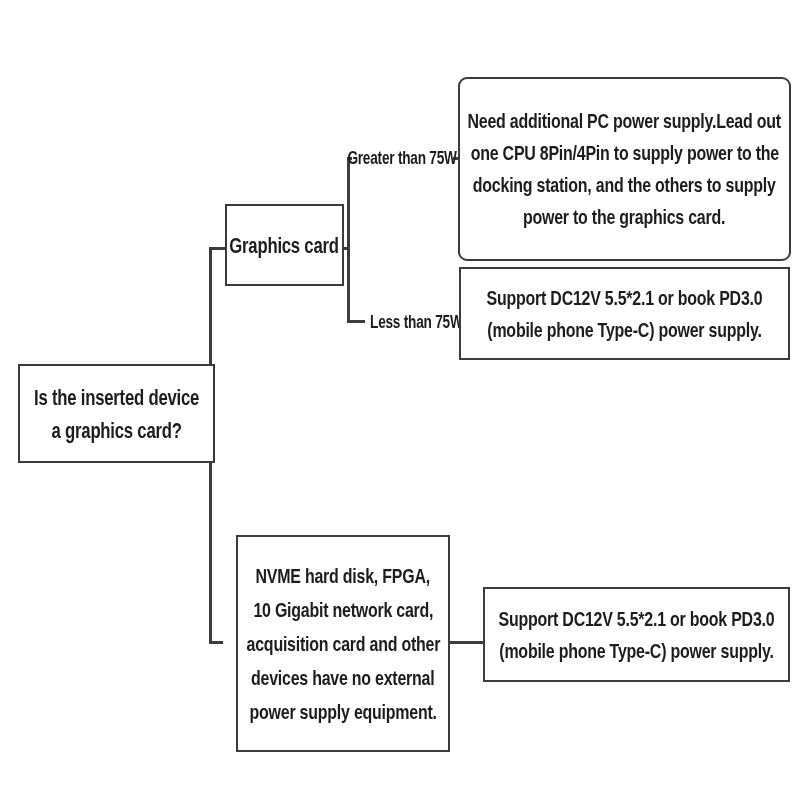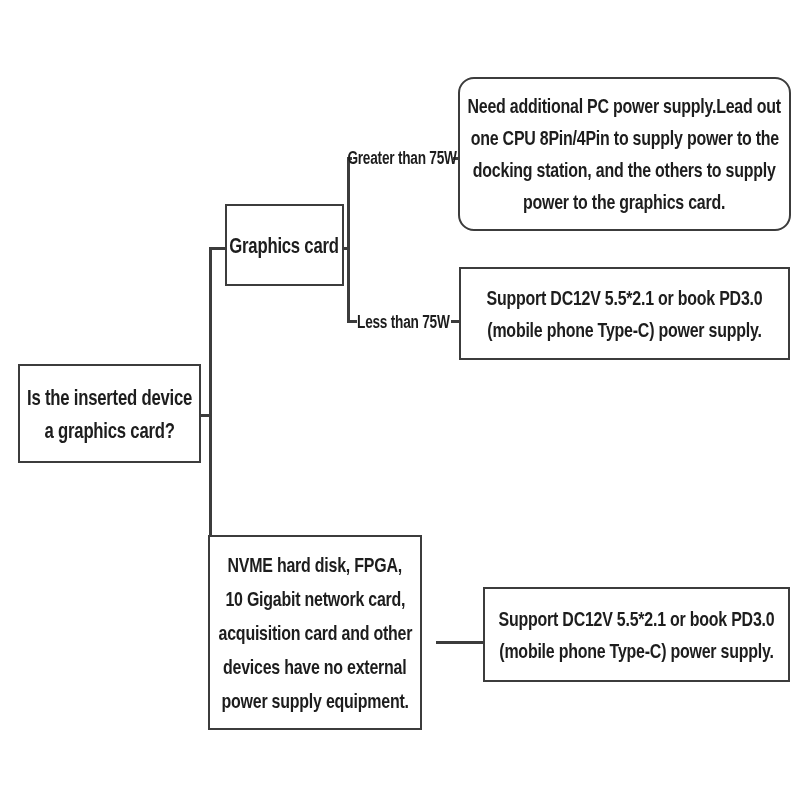--- a/index.html
+++ b/index.html
@@ -53,49 +53,49 @@
   <div class="seg" style="left:210px;top:247px;width:16px;height:2.5px;"></div>
   <div class="seg" style="left:347px;top:157px;width:2.5px;height:165.5px;"></div>
   <div class="seg" style="left:343px;top:247px;width:5px;height:2.5px;"></div>
   <div class="seg" style="left:348px;top:157px;width:7px;height:2.5px;"></div>
   <div class="seg" style="left:448px;top:157px;width:10px;height:2.5px;"></div>
   <div class="seg" style="left:348px;top:320px;width:17px;height:2.5px;"></div>
   <div class="seg" style="left:451px;top:320px;width:8px;height:2.5px;"></div>
   <div class="seg" style="left:210px;top:641px;width:13px;height:2.5px;"></div>
   <div class="seg" style="left:436px;top:641px;width:47px;height:2.5px;"></div>
 
-  <div class="box f22" style="left:18px;top:364px;width:183px;height:99px;">
+  <div class="box f22" style="left:18px;top:364px;width:197px;height:99px;">
     <div class="tl">Is the inserted device</div>
     <div class="tl">a graphics card?</div>
   </div>
 
   <div class="box f22" style="left:225px;top:204px;width:119px;height:82px;">
     <div class="tl">Graphics card</div>
   </div>
 
   <div class="edge-label" style="left:352px;top:147px;width:101px;height:22px;align-items:center;">
     <span>Greater than 75W</span>
   </div>
-  <div class="edge-label" style="left:357px;top:311px;width:92px;height:22px;">
+  <div class="edge-label" style="left:370px;top:311px;width:92px;height:22px;">
     <span>Less than 75W</span>
   </div>
 
-  <div class="box f21" style="left:458px;top:77px;width:333px;height:154px;border-radius:16px;">
+  <div class="box f21" style="left:458px;top:77px;width:333px;height:184px;border-radius:9px;">
     <div class="tl">Need additional PC power supply.Lead out</div>
     <div class="tl">one CPU 8Pin/4Pin to supply power to the</div>
     <div class="tl">docking station, and the others to supply</div>
     <div class="tl">power to the graphics card.</div>
   </div>
 
   <div class="box f21" style="left:459px;top:267px;width:331px;height:93px;">
     <div class="tl">Support DC12V 5.5*2.1 or book PD3.0</div>
     <div class="tl">(mobile phone Type-C) power supply.</div>
   </div>
 
-  <div class="box f21n" style="left:208px;top:535px;width:214px;height:195px;justify-content:center;">
+  <div class="box f21n" style="left:236px;top:535px;width:214px;height:217px;justify-content:center;">
     <div class="tl">NVME hard disk, FPGA,</div>
     <div class="tl">10 Gigabit network card,</div>
     <div class="tl">acquisition card and other</div>
     <div class="tl">devices have no external</div>
     <div class="tl">power supply equipment.</div>
   </div>
 
   <div class="box f21" style="left:483px;top:587px;width:307px;height:95px;">
     <div class="tl">Support DC12V 5.5*2.1 or book PD3.0</div>
     <div class="tl">(mobile phone Type-C) power supply.</div>

